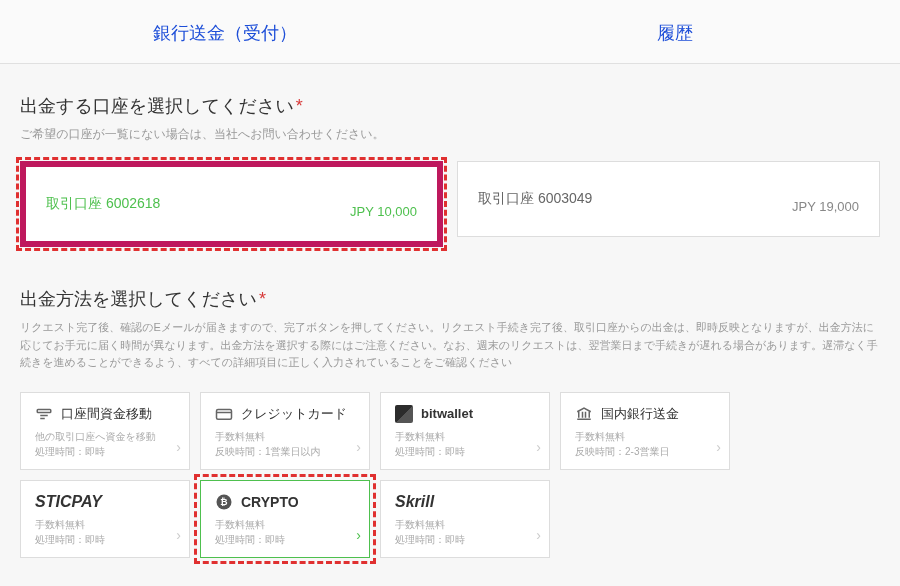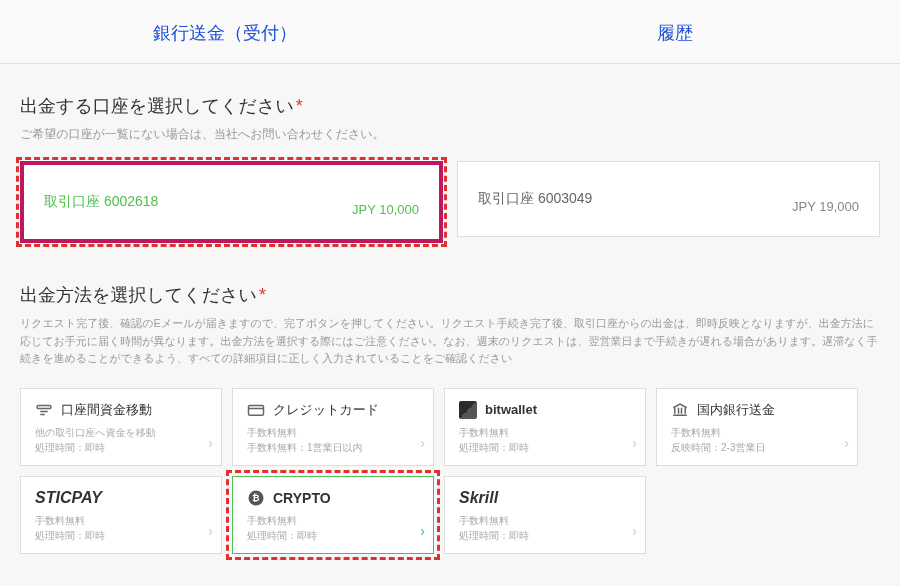--- a/index.html
+++ b/index.html
@@ -14,41 +14,41 @@
     .content { padding: 30px 20px 40px; background: #f7f7f7; }
     
     
     .section-title { font-size: 18px; color: #333; margin-bottom: 8px; font-weight: 400; }
     .required-star { color: #d73a3a; margin-left: 2px; }
     .section-sub { font-size: 12px; color: #999; margin-bottom: 18px; }
     
     
     .accounts { display: flex; gap: 14px; margin-bottom: 40px; }
     .account-card { flex: 1; display: flex; justify-content: space-between; align-items: center; padding: 22px 20px; background: #fff; border: 1px solid #ddd; cursor: pointer; font-size: 14px; }
-    .account-card.selected { border: 4px solid #be185d; }
+    .account-card.selected { border: 6px solid #be185d; }
     .account-card.selected .account-label,
     .account-card.selected .account-balance { color: #4ec04e; }
     .account-label { color: #666; }
     .account-balance { color: #888; font-size: 13px; margin-top: 15px; }
     
     .highlight-box { position: relative; }
     .highlight-box::after {
       content: ''; position: absolute; inset: -4px; border: 3px dashed #e03030; pointer-events: none;
     }
     .highlight-crypto { position: relative; }
     .highlight-crypto::after {
       content: ''; position: absolute; inset: -6px; border: 3px dashed #e03030; pointer-events: none;
     }
     
     
     .desc { font-size: 11px; color: #999; line-height: 1.6; margin-bottom: 20px; }
     
     
     .methods { display: flex; flex-wrap: wrap; gap: 10px; }
-    .method-card { width: 202px; background: #fff; border: 1px solid #ddd; padding: 12px 14px 10px; cursor: pointer; position: relative; min-height: 70px; }
+    .method-card { width: 170px; background: #fff; border: 1px solid #ddd; padding: 12px 14px 10px; cursor: pointer; position: relative; min-height: 70px; }
     .method-card.selected { border: 1px solid #4ec04e; }
     .method-head { display: flex; align-items: center; gap: 8px; margin-bottom: 6px; }
     .method-icon { width: 18px; height: 18px; display: inline-flex; align-items: center; justify-content: center; flex-shrink: 0; }
     .method-title { font-size: 13px; color: #333; font-weight: 500; }
     .method-title.bold { font-weight: 800; font-style: italic; font-size: 16px; }
     .method-title.crypto { font-weight: 800; font-size: 14px; }
     .method-title.skrill { font-weight: 700; font-size: 16px; font-style: italic; }
     .method-meta { font-size: 10px; color: #aaa; line-height: 1.5; }
     .method-arrow { position: absolute; right: 8px; bottom: 14px; color: #ccc; font-size: 14px; }
     .method-card.selected .method-arrow { color: #4ec04e; }
@@ -116,21 +116,21 @@
       <div class="method-head">
         <span class="method-icon card-icon">
           <svg viewBox="0 0 24 24" width="18" height="18" fill="none" stroke="#666" stroke-width="2">
               <rect x="2" y="6" width="20" height="13" rx="2"></rect>
               <path d="M2 10h20"></path>
             </svg>
         </span>
         <span class="method-title">クレジットカード</span>
       </div>
       <div class="method-meta">手数料無料</div>
-      <div class="method-meta">手数料無料：1営業日以内</div>
+      <div class="method-meta">反映時間：1営業日以内</div>
       <span class="method-arrow">›</span>
     </div>
 
     <div class="method-card">
       <div class="method-head">
         <span class="method-icon">
             <span class="grey-ph"></span>
           </span>
         <span class="method-title" style="font-weight:700">bitwallet</span>
       </div>

